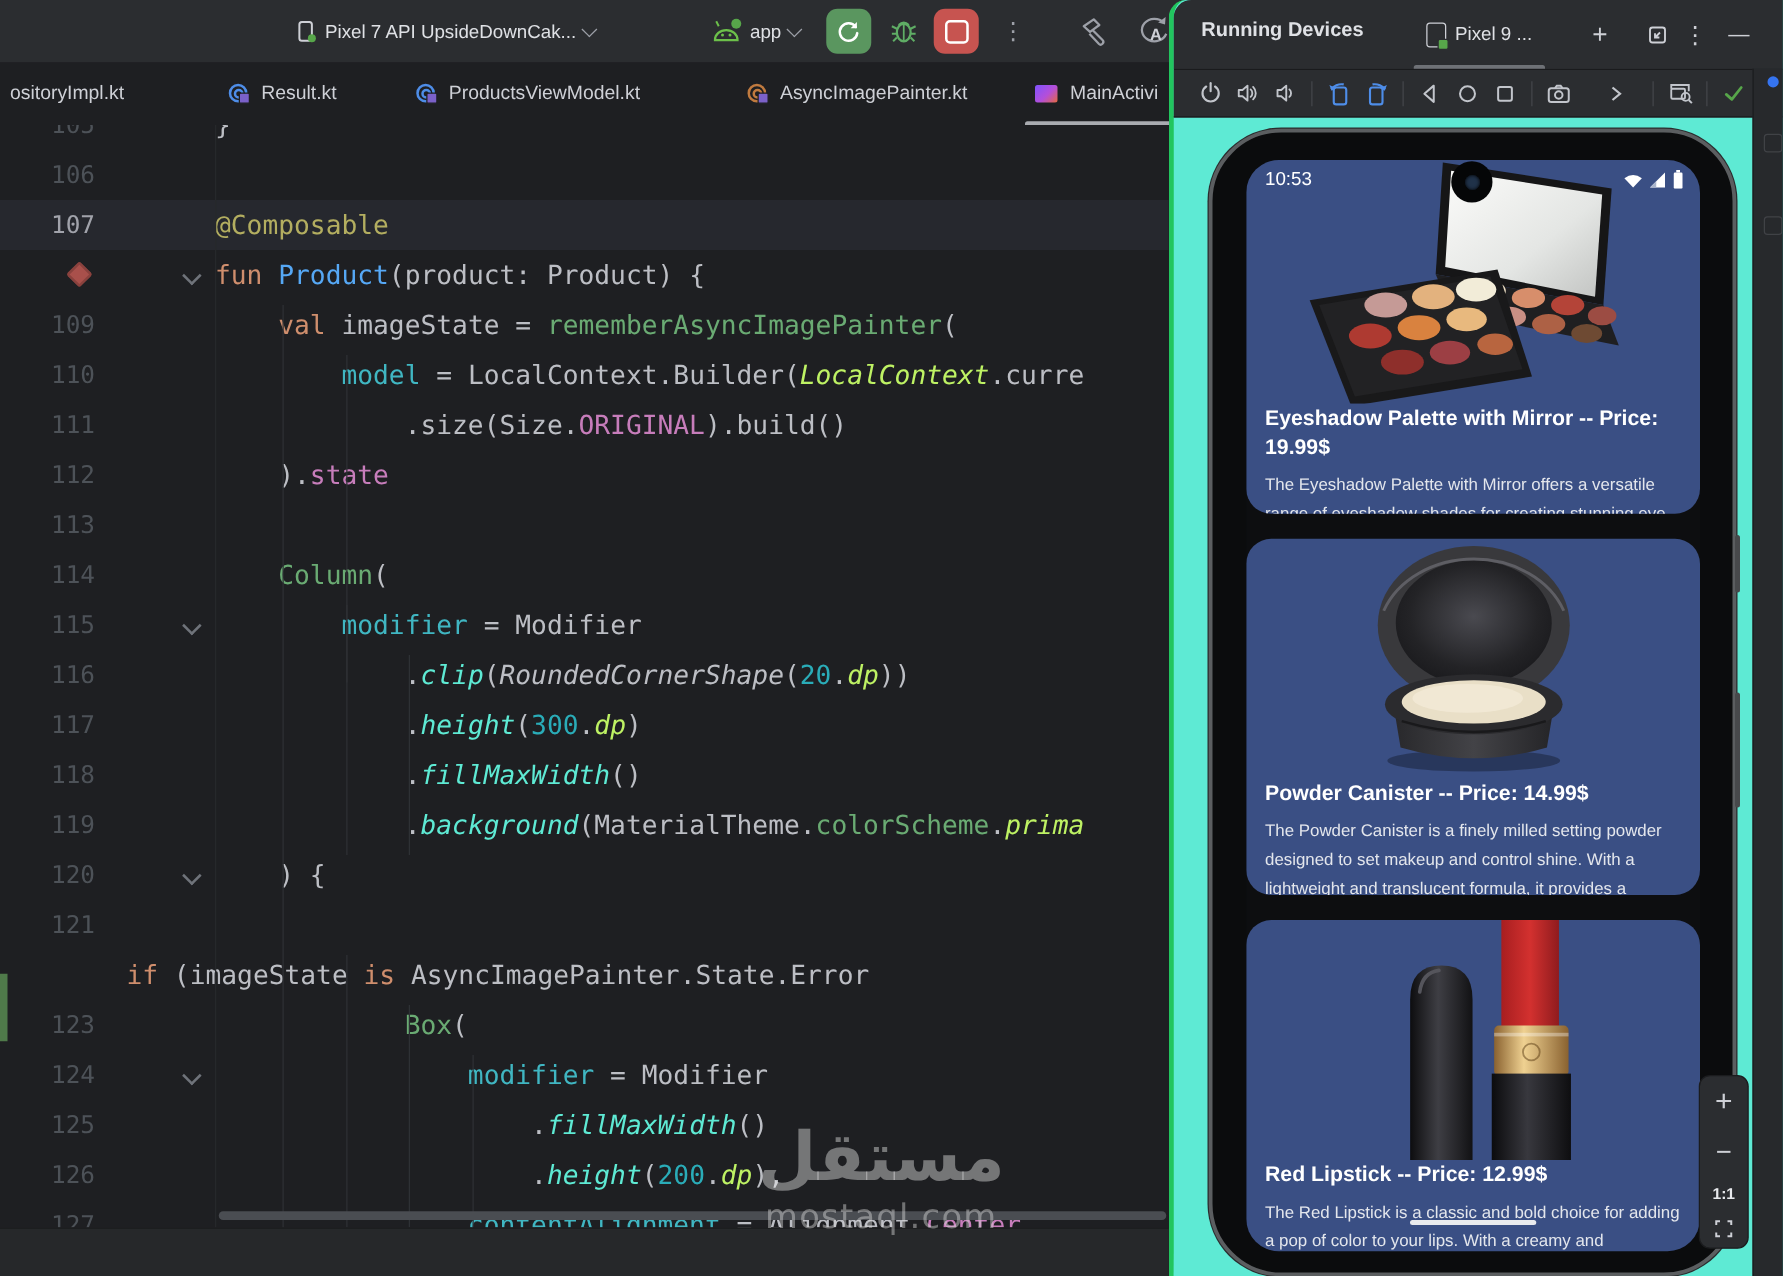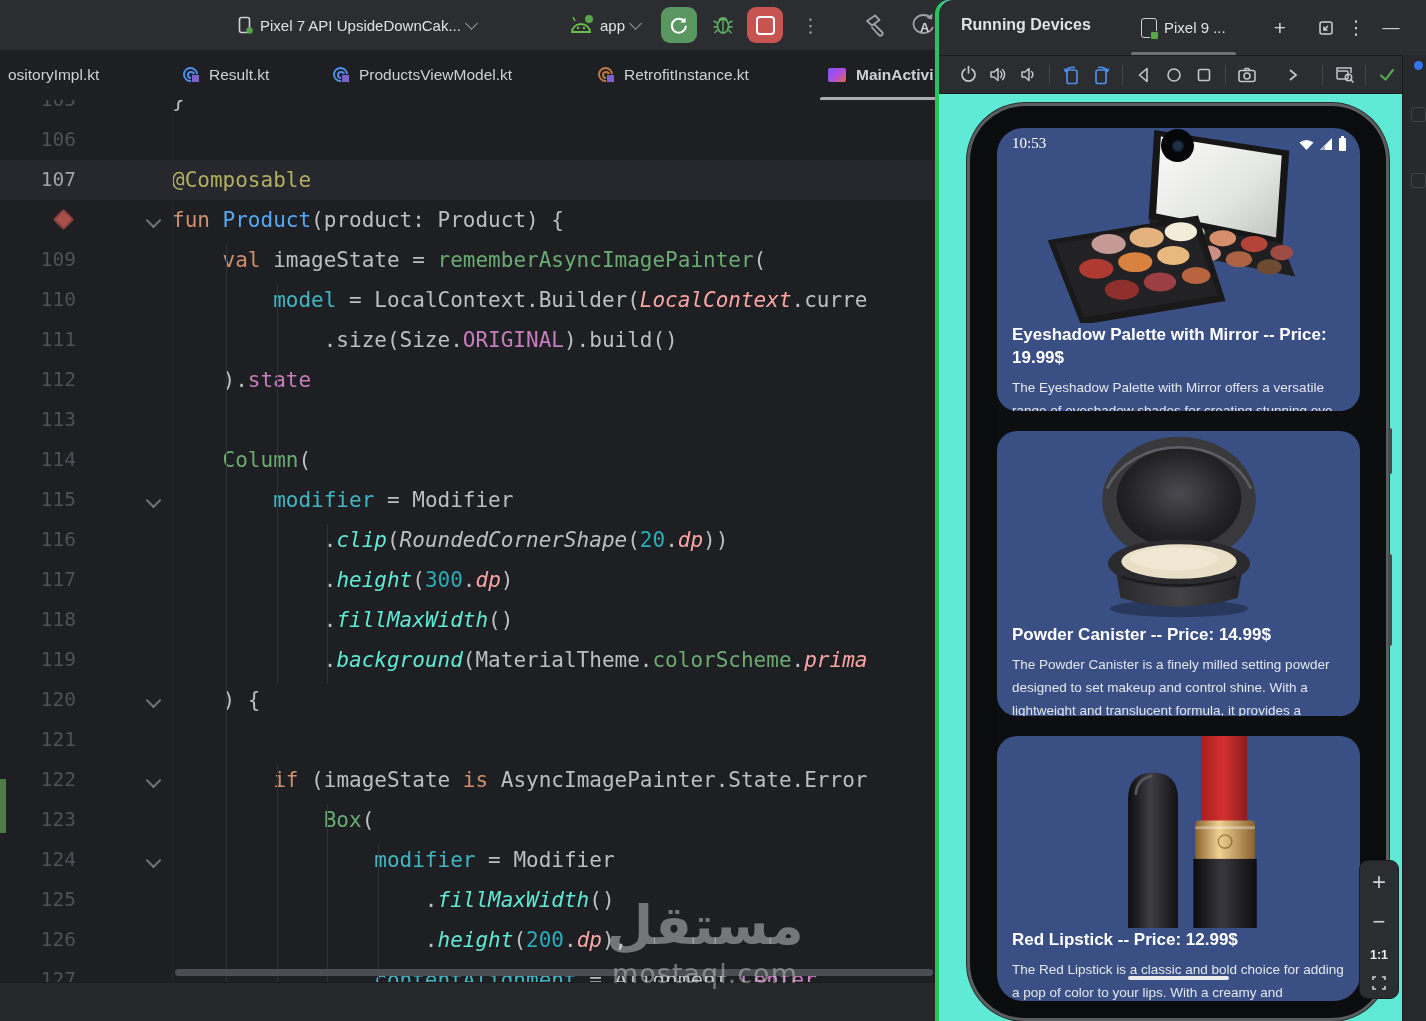--- a/index.html
+++ b/index.html
@@ -29,21 +29,21 @@
   .code-row{position:relative;height:40px;display:flex;white-space:pre;}
   .code-row.hl{background:#26282E;}
   .gutter{position:relative;width:172px;flex:0 0 172px;}
   .ln{position:absolute;right:96px;top:0;line-height:40px;font-family:"DejaVu Sans Mono",monospace;font-size:19.5px;color:#4D5258;}
   .hl .ln{color:#A1A3AB;}
   .fold{position:absolute;left:148px;top:15px;width:9px;height:9px;border-right:2px solid #6F737A;border-bottom:2px solid #6F737A;transform:rotate(45deg);}
   .bp{position:absolute;left:56px;top:12px;width:15px;height:15px;background:#A9504B;border-radius:2px;transform:rotate(45deg);box-shadow:inset 0 0 0 2px rgba(0,0,0,.18);}
   .code{margin:0;font-family:"DejaVu Sans Mono",monospace;font-size:21px;line-height:40px;color:#BCBEC4;}
   .tk-d{color:#BCBEC4;} .tk-kw{color:#CF8E6D;} .tk-ann{color:#B3AE60;} .tk-fn{color:#6AAB73;}
   .tk-fnd{color:#56A8F5;} .tk-ext{color:#5eead4;font-style:italic;} .tk-wi{color:#BCBEC4;font-style:italic;}
-  .tk-num{color:#2AACB8;} .tk-arg{color:#40B6C2;} .tk-prop{color:#C77DBB;} .tk-propi{color:#fca5a5;font-style:italic;}
+  .tk-num{color:#2AACB8;} .tk-arg{color:#40B6C2;} .tk-prop{color:#C77DBB;} .tk-propi{color:#bef264;font-style:italic;}
   .iguide{position:absolute;width:1px;background:#2E3135;}
   #gutter-sep{position:absolute;left:172px;top:100px;height:882px;width:1px;background:#26282B;}
   #hscroll{position:absolute;left:175px;top:969px;width:758px;height:7px;border-radius:4px;background:#4A4D52;}
   #vcs-green{position:absolute;left:0;top:779px;width:6px;height:54px;background:#4F7A4A;}
   #bottom-strip{position:absolute;left:0;top:982px;width:935px;height:39px;background:#26282A;border-top:1px solid #1A1B1D;}
   
   #watermark{position:absolute;left:565px;top:896px;width:280px;text-align:center;z-index:30;pointer-events:none;}
   #wm-ar{font-size:54px;font-weight:bold;color:rgba(238,238,238,.42);line-height:60px;font-family:"DejaVu Sans",sans-serif;}
   #wm-dom{font-size:27px;color:rgba(215,215,215,.45);letter-spacing:1px;margin-top:2px;font-family:"DejaVu Sans",sans-serif;}
   
@@ -61,21 +61,21 @@
   .dt-sep{width:1px;height:20px;background:#44464A;margin:0 6px;}
   
   #phone-frame{position:absolute;left:28px;top:103px;width:416px;height:912px;background:#0B0C0D;border:3px solid #5B5E60;border-radius:58px;box-shadow:0 0 0 1px #2A2B2D;}
   .side-btn{position:absolute;right:-6px;width:4px;background:#47494B;border-radius:2px;}
   #screen{position:absolute;left:27px;top:22px;width:363px;height:873px;background:#0D0E10;border-radius:26px;overflow:hidden;}
   .prod-card{position:absolute;left:0;width:363px;background:#3A4F84;border-radius:20px;overflow:hidden;}
   .card-img{display:flex;justify-content:center;overflow:hidden;}
   .card-title{padding:0 15px;font-size:17px;font-weight:bold;color:#FFFFFF;line-height:23px;}
   .card-desc{padding:7px 15px 0 15px;font-size:13.5px;color:#E3E6EC;line-height:23px;}
   #status-bar{position:absolute;left:0;top:0;width:100%;height:30px;z-index:5;display:flex;align-items:center;}
-  #status-time{margin-left:15px;font-size:15px;color:#fff;font-family:Liberation Serif, serif;}
+  #status-time{margin-left:15px;font-size:15px;color:#fff;}
   #status-icons{position:absolute;right:13px;top:8px;display:flex;gap:4px;align-items:center;}
   #camera-hole{position:absolute;left:164px;top:1px;width:33px;height:33px;background:#050607;border-radius:50%;z-index:6;display:flex;align-items:center;justify-content:center;}
   #camera-lens{width:12px;height:12px;border-radius:50%;background:#203249;box-shadow:inset 0 0 3px #000;}
   #gesture-pill{position:absolute;left:131px;top:848px;width:101px;height:4px;border-radius:2px;background:#E9EBEE;z-index:7;}
   
   #zoom-toolbar{position:absolute;left:420px;top:860px;width:38px;height:137px;background:#2B2D30;border:1px solid #1B1C1E;border-radius:9px;display:flex;flex-direction:column;align-items:center;justify-content:space-around;z-index:20;color:#CED0D6;}
   #zoom-in{font-size:24px;font-weight:300;} #zoom-out{font-size:22px;font-weight:300;}
   #zoom-ratio{font-size:12.5px;font-weight:bold;color:#E8EAED;}
   
   #right-stripe{position:absolute;left:463px;top:55px;width:28px;height:966px;background:#27292C;border-left:1px solid #1B1C1E;}
@@ -166,23 +166,23 @@
           <span class="badge"></span>
         </span>
         <span>ProductsViewModel.kt</span>
       </div>
       <div class="ed-tab" style="left: 598px;">
         <span class="tab-kicon orange">
           <span class="ring"></span>
           <span class="ring2"></span>
           <span class="badge"></span>
         </span>
-        <span>RetrofitInstance.kt</span>
-      </div>
-      <div class="ed-tab" style="left: 826px; font-weight: bold;">
+        <span>AsyncImagePainter.kt</span>
+      </div>
+      <div class="ed-tab" style="left: 826px;">
         <span class="tab-kicon kfile"></span>
         <span>MainActivi</span>
         <span class="underline"></span>
       </div>
     </div>
 
   <div id="editor">
       <div class="code-row" style="height: 20px; overflow: hidden;"><div class="gutter" style="margin-top: -20px;"><span class="ln">105</span></div><pre class="code" style="margin-top: -20px;"><span class="tk-d">}</span></pre></div>
       <div class="code-row"><div class="gutter"><span class="ln">106</span></div><pre class="code"></pre></div>
       <div class="code-row hl"><div class="gutter"><span class="ln">107</span></div><pre class="code"><span class="tk-ann">@Composable</span></pre></div>
@@ -193,21 +193,21 @@
       <div class="code-row"><div class="gutter"><span class="ln">112</span></div><pre class="code"><span class="tk-d">    ).</span><span class="tk-prop">state</span></pre></div>
       <div class="code-row"><div class="gutter"><span class="ln">113</span></div><pre class="code"></pre></div>
       <div class="code-row"><div class="gutter"><span class="ln">114</span></div><pre class="code"><span class="tk-d">    </span><span class="tk-fn">Column</span><span class="tk-d">(</span></pre></div>
       <div class="code-row"><div class="gutter"><span class="ln">115</span><span class="fold"></span></div><pre class="code"><span class="tk-d">        </span><span class="tk-arg">modifier</span><span class="tk-d"> = Modifier</span></pre></div>
       <div class="code-row"><div class="gutter"><span class="ln">116</span></div><pre class="code"><span class="tk-d">            .</span><span class="tk-ext">clip</span><span class="tk-d">(</span><span class="tk-wi">RoundedCornerShape</span><span class="tk-d">(</span><span class="tk-num">20</span><span class="tk-d">.</span><span class="tk-propi">dp</span><span class="tk-d">))</span></pre></div>
       <div class="code-row"><div class="gutter"><span class="ln">117</span></div><pre class="code"><span class="tk-d">            .</span><span class="tk-ext">height</span><span class="tk-d">(</span><span class="tk-num">300</span><span class="tk-d">.</span><span class="tk-propi">dp</span><span class="tk-d">)</span></pre></div>
       <div class="code-row"><div class="gutter"><span class="ln">118</span></div><pre class="code"><span class="tk-d">            .</span><span class="tk-ext">fillMaxWidth</span><span class="tk-d">()</span></pre></div>
       <div class="code-row"><div class="gutter"><span class="ln">119</span></div><pre class="code"><span class="tk-d">            .</span><span class="tk-ext">background</span><span class="tk-d">(MaterialTheme.</span><span class="tk-fn">colorScheme</span><span class="tk-d">.</span><span class="tk-propi">prima</span></pre></div>
       <div class="code-row"><div class="gutter"><span class="ln">120</span><span class="fold"></span></div><pre class="code"><span class="tk-d">    ) {</span></pre></div>
       <div class="code-row"><div class="gutter"><span class="ln">121</span></div><pre class="code"></pre></div>
-      <div class="code-row"><div class="gutter"><span class="ln">122</span><span class="fold"></span></div><pre class="code"><span class="tk-d">        </span><span class="tk-kw">if</span><span class="tk-d"> (imageState </span><span class="tk-kw">is</span><span class="tk-d"> AsyncImagePainter.State.Error</span></pre></div>
+      <div class="code-row"><pre class="code"><span class="tk-d">        </span><span class="tk-kw">if</span><span class="tk-d"> (imageState </span><span class="tk-kw">is</span><span class="tk-d"> AsyncImagePainter.State.Error</span></pre></div>
       <div class="code-row"><div class="gutter"><span class="ln">123</span></div><pre class="code"><span class="tk-d">            </span><span class="tk-fn">Box</span><span class="tk-d">(</span></pre></div>
       <div class="code-row"><div class="gutter"><span class="ln">124</span><span class="fold"></span></div><pre class="code"><span class="tk-d">                </span><span class="tk-arg">modifier</span><span class="tk-d"> = Modifier</span></pre></div>
       <div class="code-row"><div class="gutter"><span class="ln">125</span></div><pre class="code"><span class="tk-d">                    .</span><span class="tk-ext">fillMaxWidth</span><span class="tk-d">()</span></pre></div>
       <div class="code-row"><div class="gutter"><span class="ln">126</span></div><pre class="code"><span class="tk-d">                    .</span><span class="tk-ext">height</span><span class="tk-d">(</span><span class="tk-num">200</span><span class="tk-d">.</span><span class="tk-propi">dp</span><span class="tk-d">),</span></pre></div>
       <div class="code-row"><div class="gutter"><span class="ln">127</span></div><pre class="code"><span class="tk-d">                </span><span class="tk-arg">contentAlignment</span><span class="tk-d"> = Alignment.</span><span class="tk-prop">Center</span></pre></div>
       <div class="iguide" style="left: 226px; top: 144px; height: 880px;"></div>
       <div class="iguide" style="left: 277px; top: 184px; height: 262px;"></div>
       <div class="iguide" style="left: 277px; top: 384px; height: 200px;"></div>
       <div class="iguide" style="left: 277px; top: 664px; height: 218px;"></div>
       <div class="iguide" style="left: 327px; top: 424px; height: 160px;"></div>

